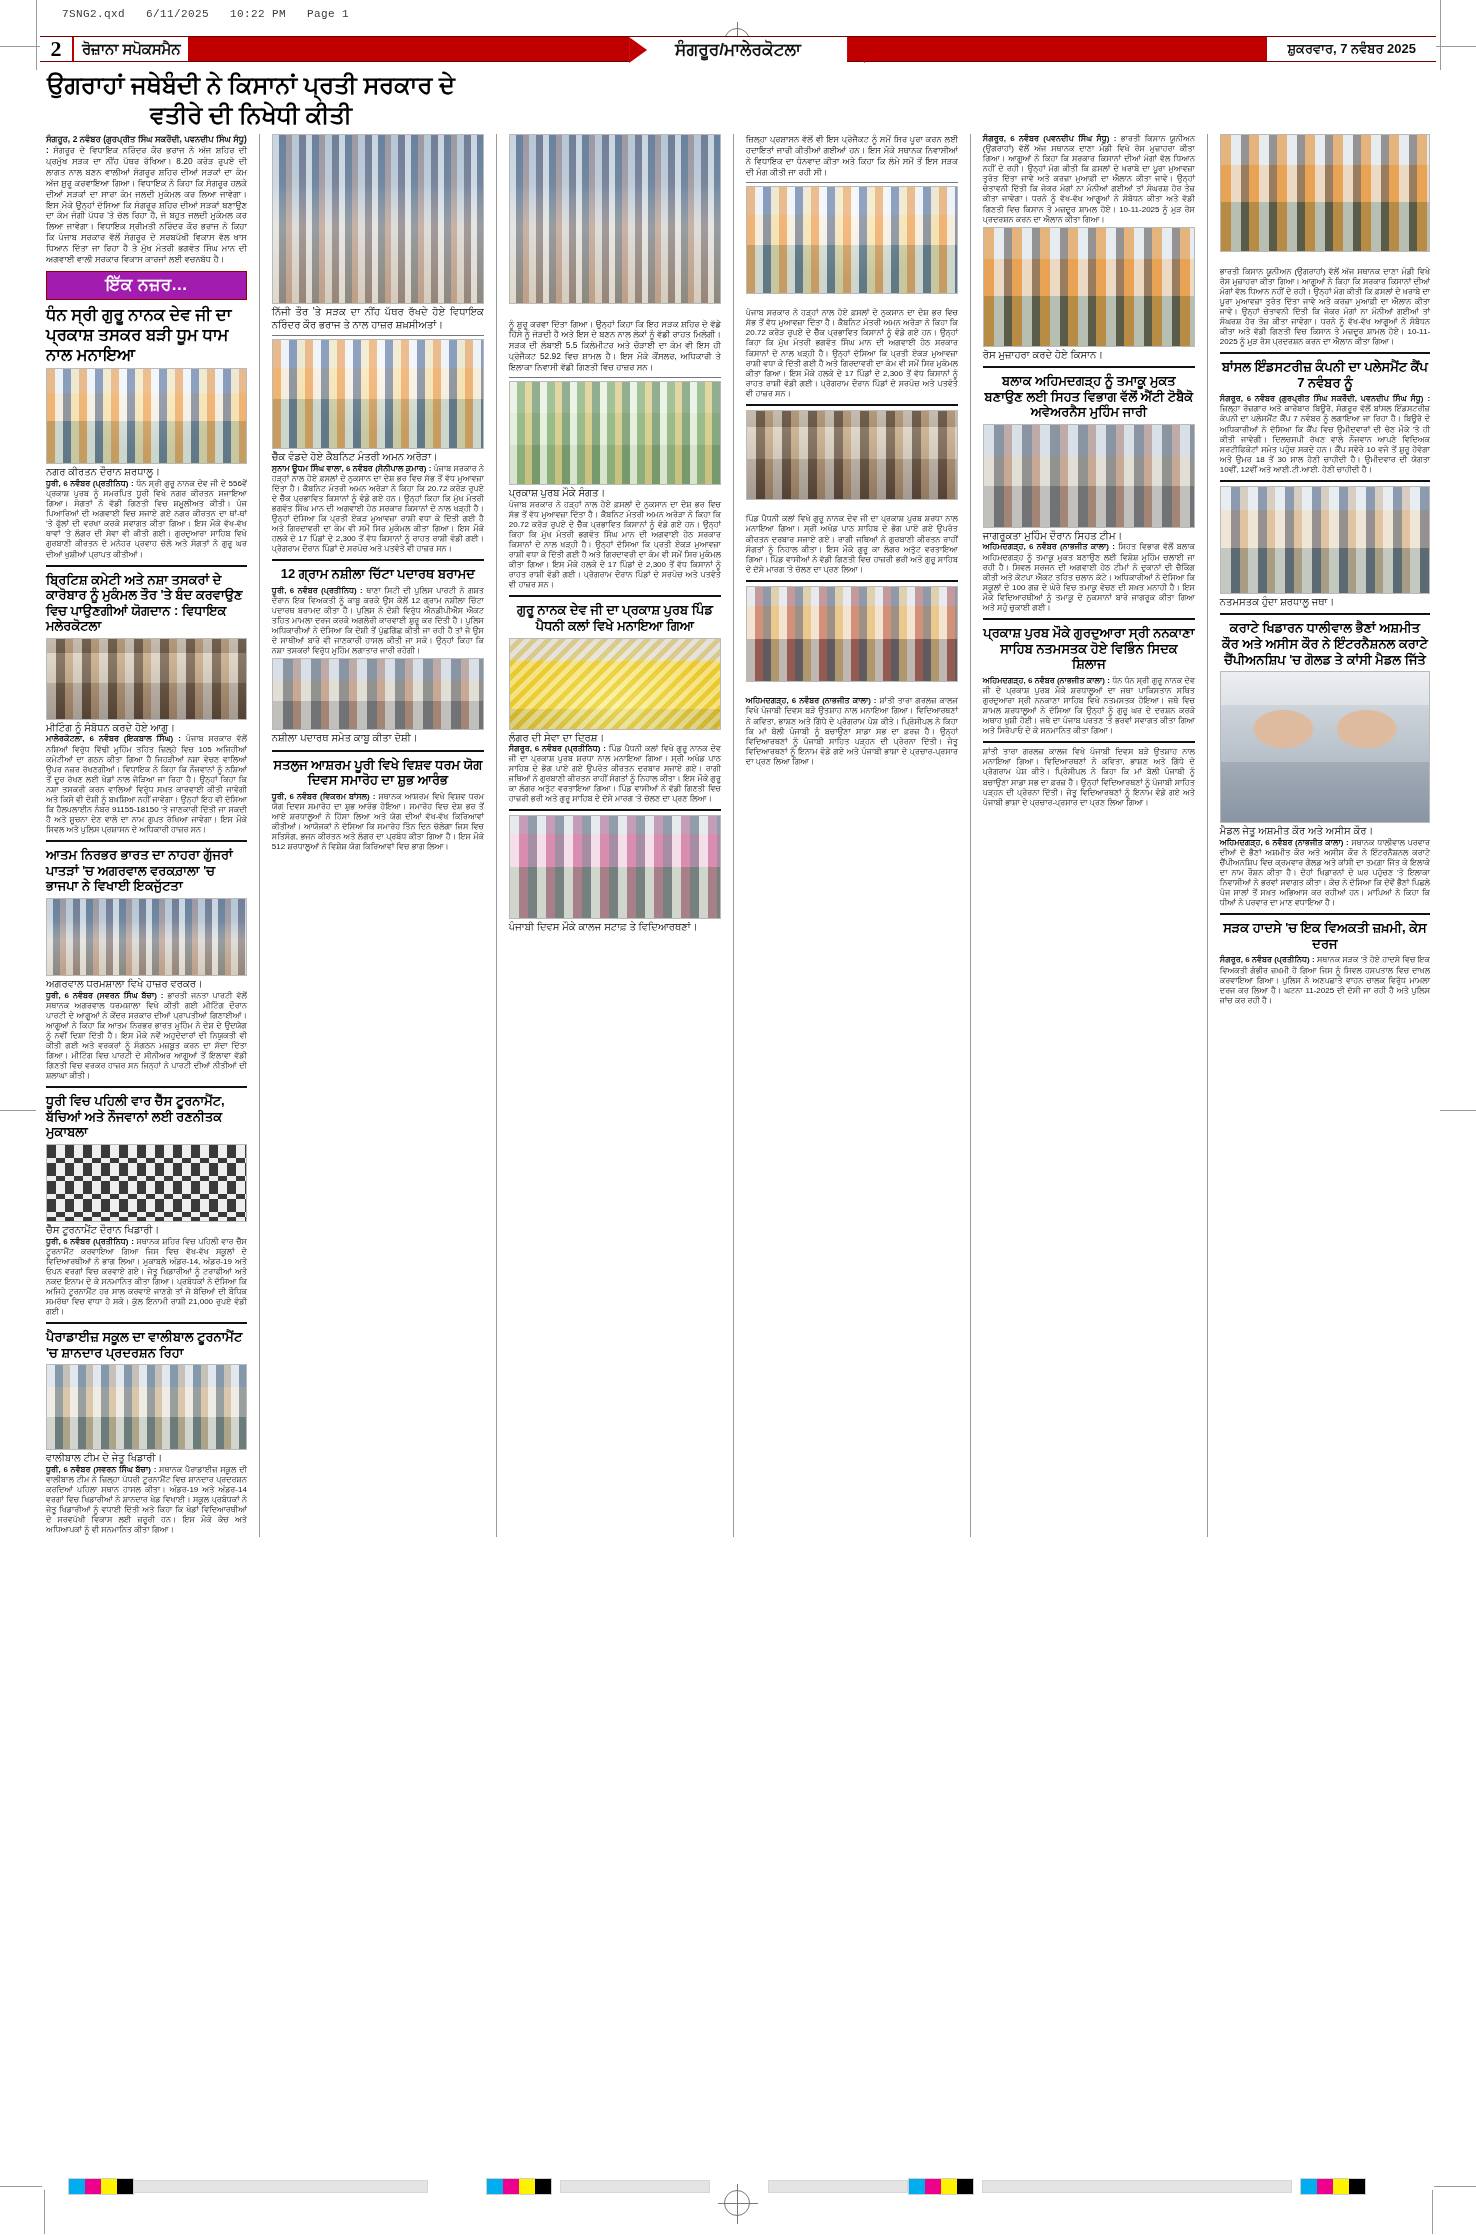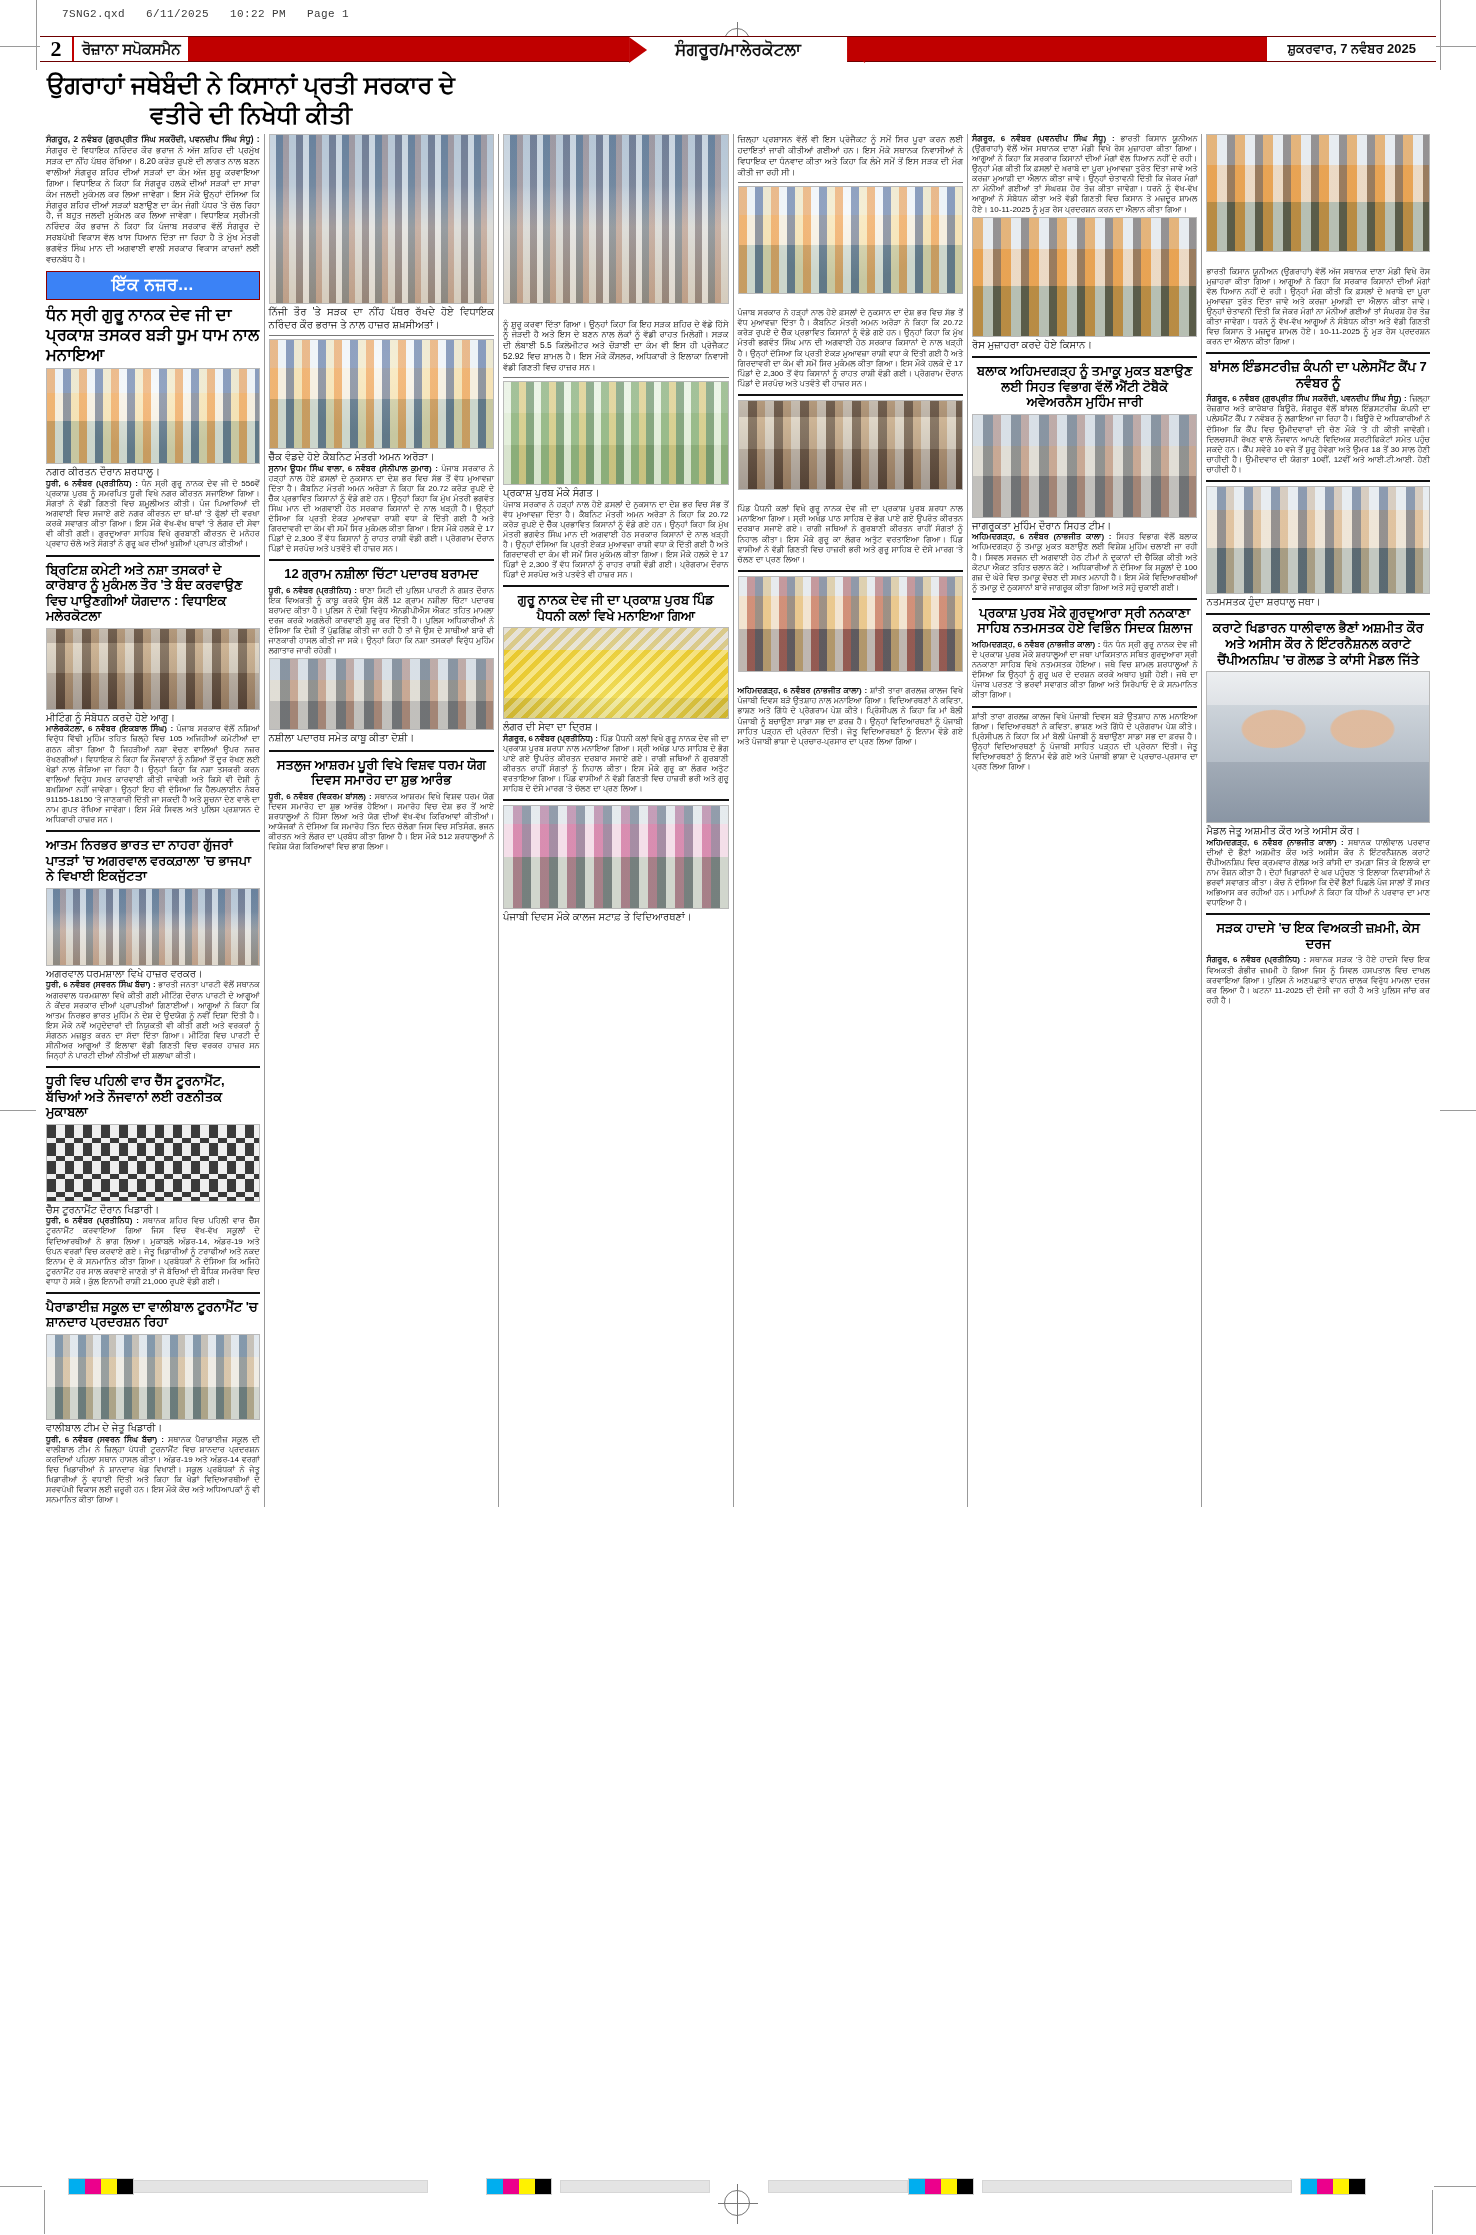--- a/index.html
+++ b/index.html
@@ -90,21 +90,21 @@
     font-size:29px; line-height:1.22; font-weight:bold; color:#000;
     letter-spacing:-.3px;
   }
   .hl-right{
     font-size:24px; line-height:1.25; font-weight:bold; color:#000;
     text-align:center;
   }
 
   
   .body-grid{
-    display:flex; padding:0 6px; gap:4px; align-items:flex-start;
+    display:flex; padding:0 6px; gap:12px; align-items:flex-start;
   }
   .col{ position:relative; }
   .c1{ width:216px; }
   .c2{ width:228px; }
   .c3{ width:228px; }
   .c4{ width:228px; }
   .c5{ width:228px; }
   .c6{ width:226px; }
 
   .vrule{ width:1px; background:#999; align-self:stretch; }
@@ -125,21 +125,21 @@
   }
   .subhead.c{ text-align:center; }
   .subhead.mid{ font-size:16.5px; }
   .subhead.sm{ font-size:13px; }
 
   .rule-th{ border-top:2px solid #111; margin:5px 0 4px; }
   .rule-thin{ border-top:1px solid #777; margin:4px 0 3px; }
 
   
   .banner-red{
-    background:#3b82f6; color:#fff; font-weight:bold;
+    background:#a21caf; color:#fff; font-weight:bold;
     font-size:17px; text-align:center; padding:3px 0 4px;
     border:1px solid #8c0000;
     margin:6px 0 5px;
     letter-spacing:.5px;
   }
 
   
   .photo{
     position:relative; width:100%; overflow:hidden;
     border:1px solid #b9b9b9; background:#dfe3e6;

